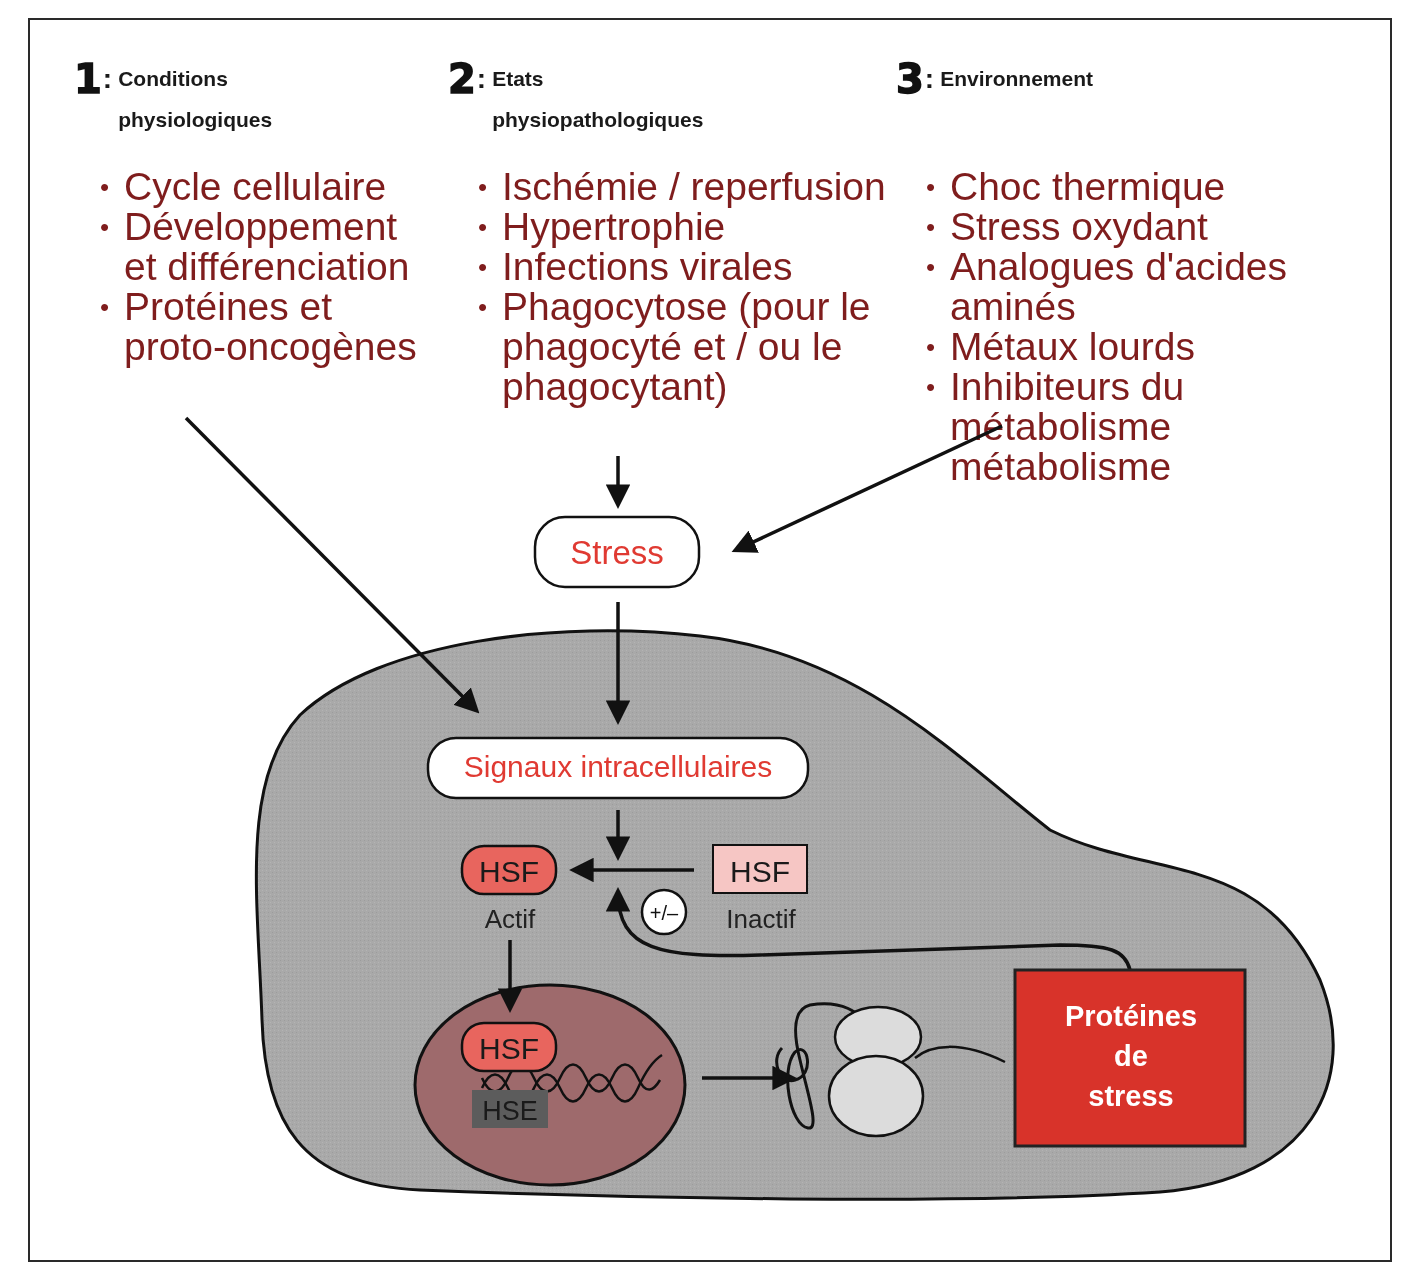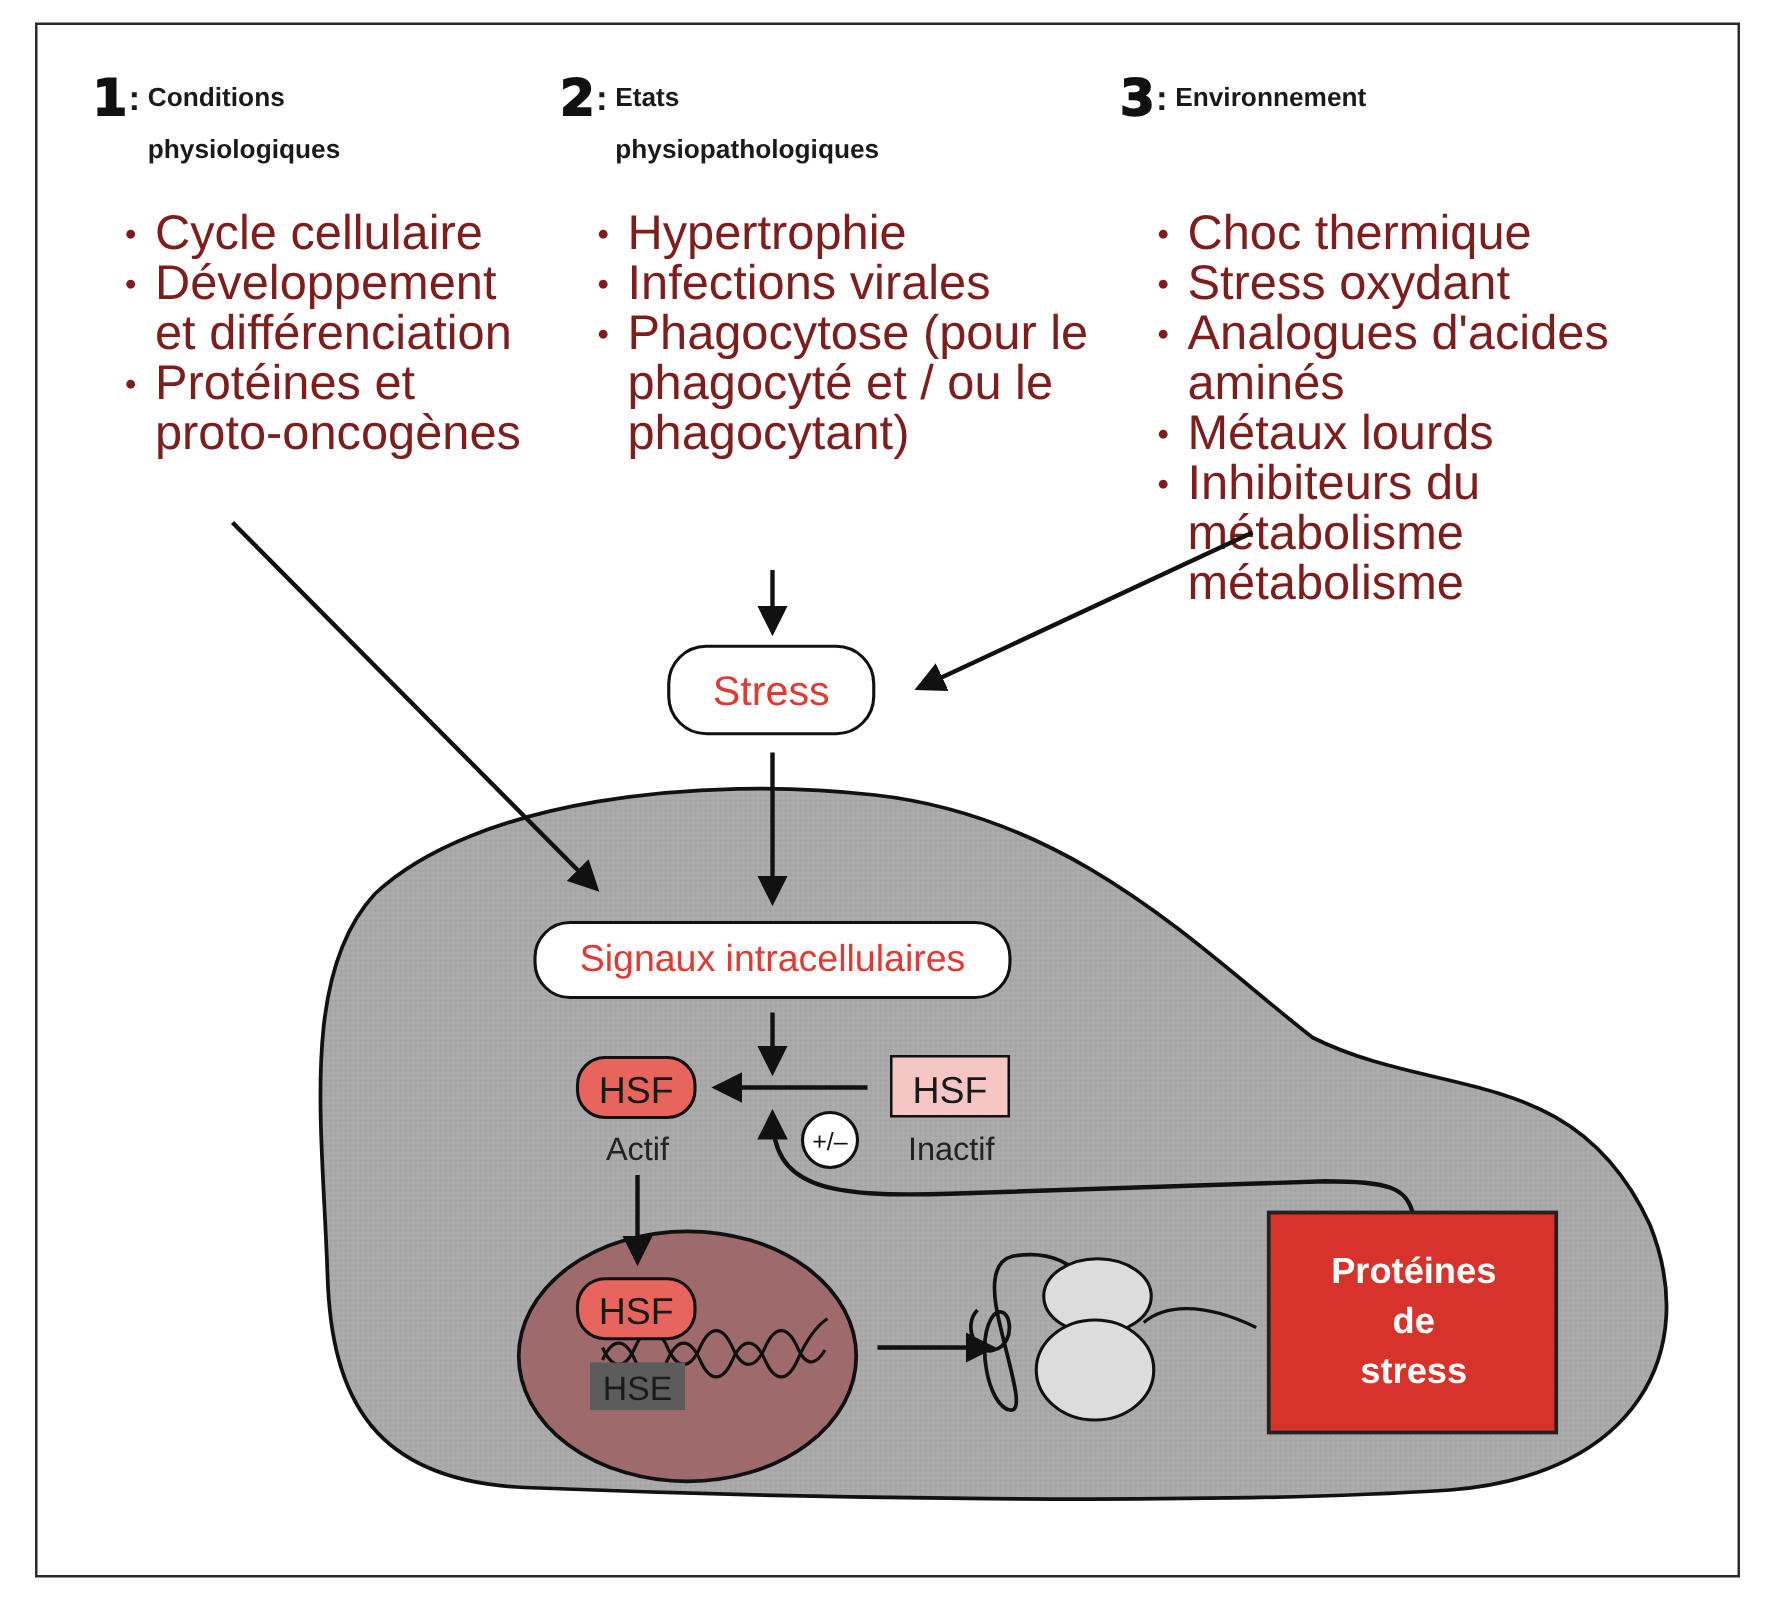--- a/index.html
+++ b/index.html
@@ -44,20 +44,21 @@
   <div class="col-head">
     <span class="num">2</span>
     <span class="colon">:</span>
     <div>
       <div class="head-title">Etats</div>
       <div class="head-title">physiopathologiques</div>
     </div>
   </div>
 </div>
 <ul class="items" style="left:478px; top:167px;">
+  <li><span>Ischémie / reperfusion</span></li>
   <li><span>Hypertrophie</span></li>
   <li><span>Infections virales</span></li>
   <li><span>Phagocytose (pour le</span><br><span>phagocyté et / ou le</span><br><span>phagocytant)</span></li>
 </ul>
 
 <div class="col" style="left:896px;">
   <div class="col-head">
     <span class="num">3</span>
     <span class="colon">:</span>
     <div>

